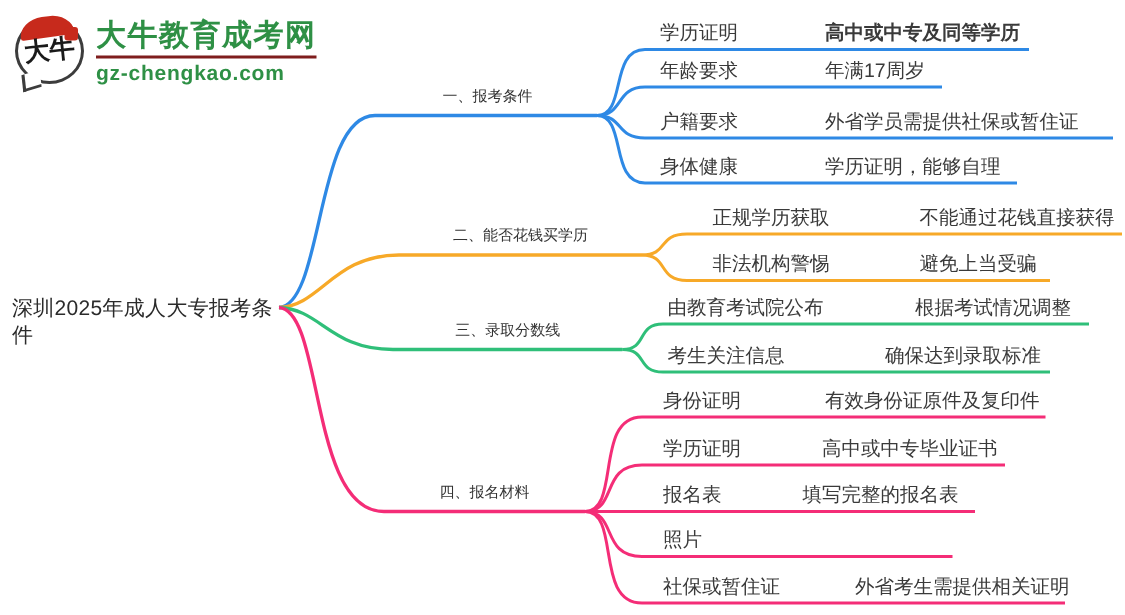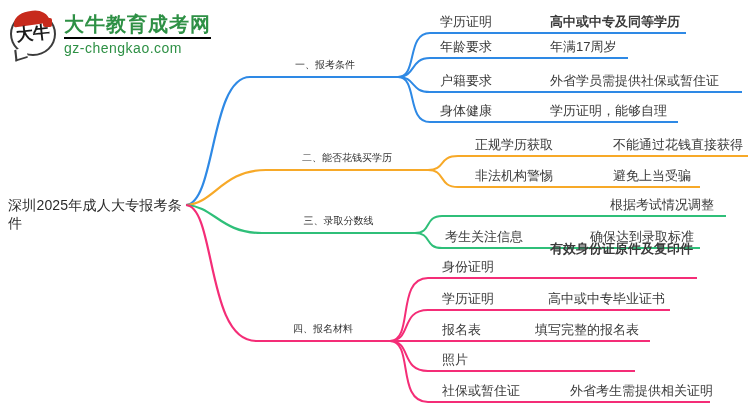--- a/index.html
+++ b/index.html
@@ -16,21 +16,21 @@
   .logo-bubble{position:relative;width:42px;height:40px;border:2px solid #3c3c3c;border-radius:50%;background:#fff;}
   .logo-cap{position:absolute;left:1px;top:-3px;width:36px;height:14px;background:#c72a1c;
     border-radius:18px 18px 2px 2px / 14px 14px 2px 2px;transform:rotate(-8deg);}
   .logo-bubble-text{position:absolute;left:0;top:8px;width:100%;text-align:center;
     font-weight:bold;font-size:17px;color:#1a1a1a;font-family:"Liberation Serif","DejaVu Serif",serif;transform:rotate(-6deg);}
   .logo-seal{position:absolute;right:2px;top:4px;width:9px;height:9px;background:#c72a1c;border-radius:2px;}
   .logo-tail{position:absolute;left:3px;bottom:-6px;width:10px;height:10px;background:#fff;
     border-left:2px solid #3c3c3c;border-bottom:2px solid #3c3c3c;transform:skew(-12deg) rotate(-18deg);}
   .logo-text{margin-left:8px;}
   .logo-title{font-size:20px;line-height:24px;font-weight:bold;color:#2e9045;letter-spacing:1px;}
-  .logo-url{font-size:14px;line-height:16px;font-weight:normal;color:#2e9045;border-top:2px solid #000000;margin-top:1px;padding-top:1px;letter-spacing:0.5px;}
+  .logo-url{font-size:14px;line-height:16px;font-weight:bold;color:#2e9045;border-top:2px solid #7f1d1d;margin-top:1px;padding-top:1px;letter-spacing:0.5px;}
 </style>
 </head>
 <body>
 
 <div class="stage">
 
   <svg class="lines" width="750" height="410" viewBox="0 0 750 410" fill="none">
 
     <path d="M186,205 C216,203 210,77 250,77 L398,77" stroke-width="2.2" stroke="#2E89E5"></path>
     <path d="M398,77 C418,77 406,33 430,33 L686,33" stroke-width="2" stroke="#2E89E5"></path>
@@ -81,26 +81,27 @@
   <span class="txt" style="left:440px;top:73px;">户籍要求</span>
   <span class="txt" style="left:550px;top:73px;">外省学员需提供社保或暂住证</span>
   <span class="txt" style="left:440px;top:103px;">身体健康</span>
   <span class="txt" style="left:550px;top:103px;">学历证明，能够自理</span>
 
   <span class="txt" style="left:475px;top:137px;">正规学历获取</span>
   <span class="txt" style="left:613px;top:137px;">不能通过花钱直接获得</span>
   <span class="txt" style="left:475px;top:168px;">非法机构警惕</span>
   <span class="txt" style="left:613px;top:168px;">避免上当受骗</span>
 
+  <span class="txt" style="left:445px;top:197px;">由教育考试院公布</span>
   <span class="txt" style="left:610px;top:197px;">根据考试情况调整</span>
   <span class="txt" style="left:445px;top:229px;">考生关注信息</span>
   <span class="txt" style="left:590px;top:229px;">确保达到录取标准</span>
 
   <span class="txt" style="left:442px;top:259px;">身份证明</span>
-  <span class="txt" style="left:550px;top:241px;font-weight:bold;">有效身份证原件及复印件</span>
+  <span class="txt" style="left:550px;top:259px;">有效身份证原件及复印件</span>
   <span class="txt" style="left:442px;top:291px;">学历证明</span>
   <span class="txt" style="left:548px;top:291px;text-align:center;">高中或中专毕业证书</span>
   <span class="txt" style="left:442px;top:322px;">报名表</span>
   <span class="txt" style="left:535px;top:322px;">填写完整的报名表</span>
   <span class="txt" style="left:442px;top:352px;">照片</span>
   <span class="txt" style="left:442px;top:383px;">社保或暂住证</span>
   <span class="txt" style="left:570px;top:383px;">外省考生需提供相关证明</span>
 
 </div>
 

